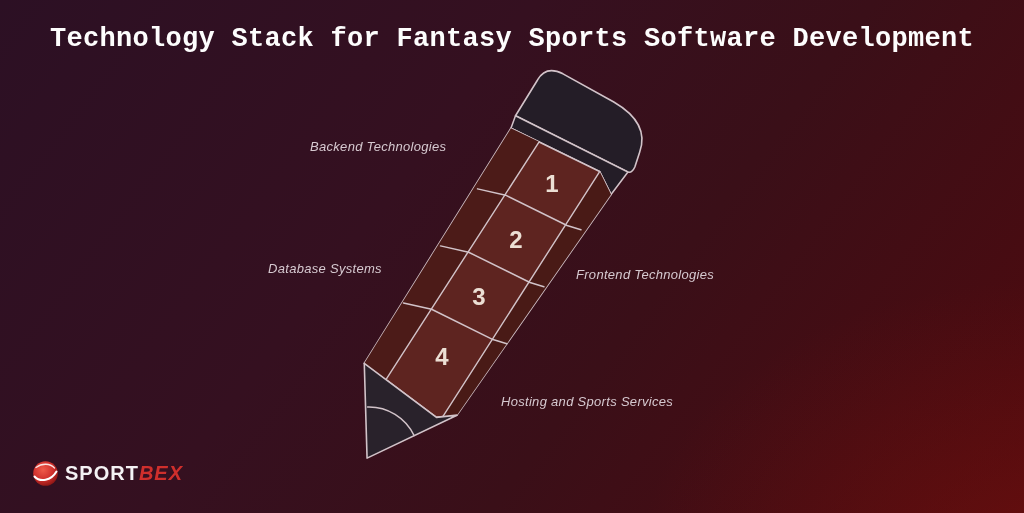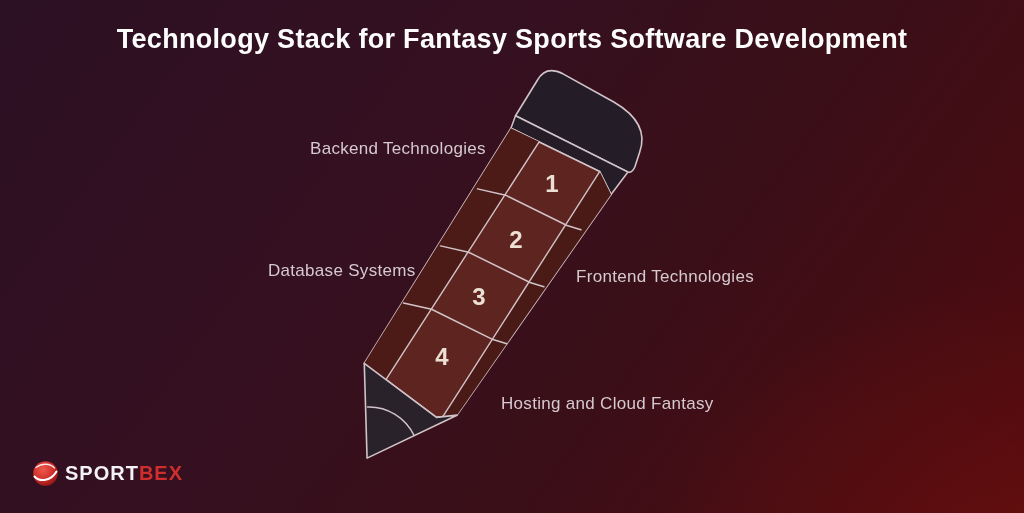--- a/index.html
+++ b/index.html
@@ -13,28 +13,30 @@
       linear-gradient(127deg, #2c1024 0%, #351020 38%, #3a0f18 62%, #4f0a0e 100%);
   }
   .title{
     position:absolute;left:0;right:0;top:24px;
     text-align:center;
     color:#fdfdfd;
     font-size:27px;
     font-weight:700;
     letter-spacing:0.3px;
     white-space:nowrap;
+    font-family:Liberation Mono, monospace;
   }
   .diagram-label{
     position:absolute;
     color:#d6c9d0;
-    font-size:17px;
+    font-size:13px;
     font-weight:400;
     letter-spacing:0.3px;
     white-space:nowrap;
+    font-style:italic;
   }
   #label-backend{left:310px;top:139px;}
   #label-frontend{left:576px;top:267px;}
   #label-database{left:268px;top:261px;}
   #label-hosting{left:501px;top:394px;}
   svg.pencil{position:absolute;left:0;top:0;}
   .seg-num{
     fill:#ecdfd4;
     font-family:"Liberation Sans", sans-serif;
     font-size:24px;
@@ -45,21 +47,21 @@
     display:flex;align-items:center;gap:6px;
   }
   .logo-text{
     font-size:20px;
     font-weight:700;
     letter-spacing:1px;
     line-height:27px;
     white-space:nowrap;
   }
   .logo-text .w{color:#f4f2f4;}
-  .logo-text .r{color:#cf2f2c;}
+  .logo-text .r{color:#cf2f2c;font-style:italic;}
 </style>
 </head>
 <body>
 
 <div id="stage">
 
   <div class="title">Technology Stack for Fantasy Sports Software Development</div>
 
   <svg class="pencil" width="1024" height="513" viewBox="0 0 1024 513" aria-hidden="true">
     <g transform="translate(369,457) rotate(33)" stroke-linejoin="round" stroke-linecap="round">
@@ -90,21 +92,21 @@
     <text class="seg-num" x="479" y="296" text-anchor="middle" dominant-baseline="central">3</text>
     <text class="seg-num" x="442" y="356" text-anchor="middle" dominant-baseline="central">4</text>
   </svg>
 
   <div class="diagram-label" id="label-backend">Backend Technologies</div>
 
   <div class="diagram-label" id="label-database">Database Systems</div>
 
   <div class="diagram-label" id="label-frontend">Frontend Technologies</div>
 
-  <div class="diagram-label" id="label-hosting">Hosting and Cloud Fantasy</div>
+  <div class="diagram-label" id="label-hosting">Hosting and Sports Services</div>
 
   <div class="logo">
     <svg width="27" height="27" viewBox="0 0 27 27" aria-hidden="true">
       <defs>
         <radialGradient id="ballGrad" cx="40%" cy="35%" r="75%">
           <stop offset="0%" stop-color="#ef5a4a"></stop>
           <stop offset="55%" stop-color="#cf2f2c"></stop>
           <stop offset="100%" stop-color="#7c100e"></stop>
         </radialGradient>
       </defs>

